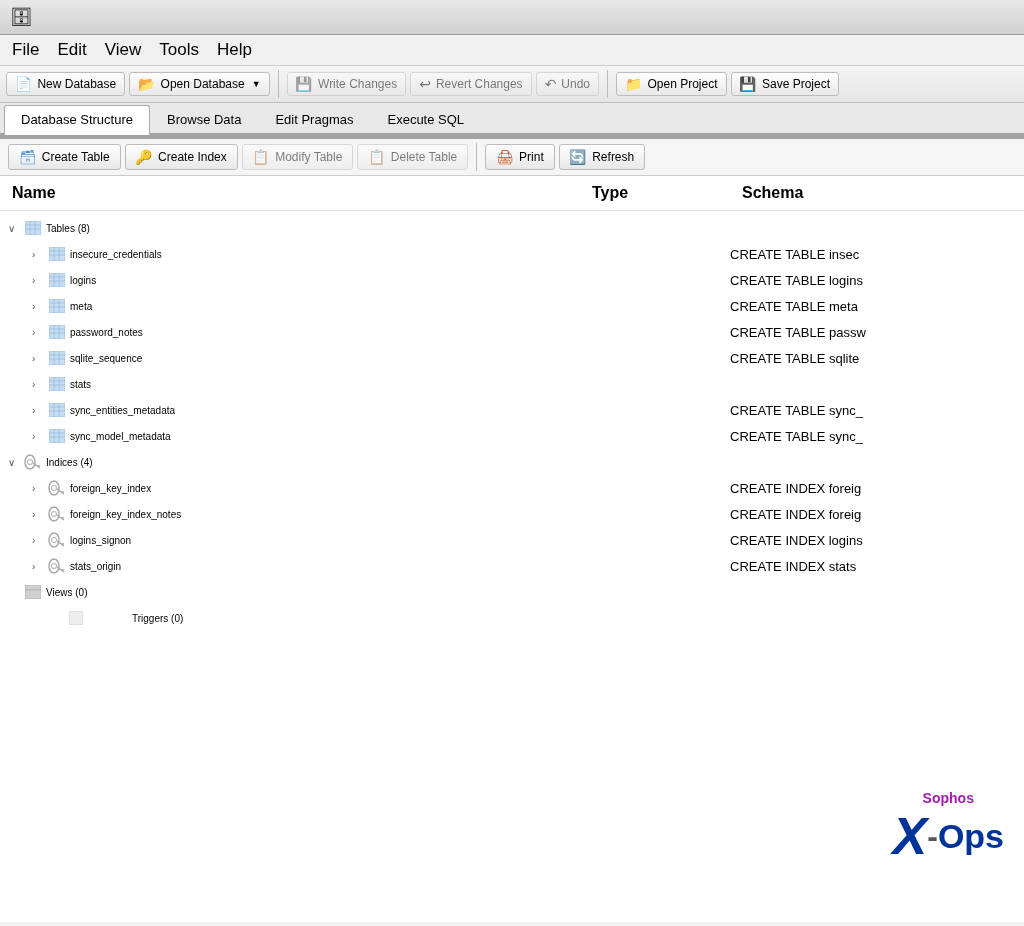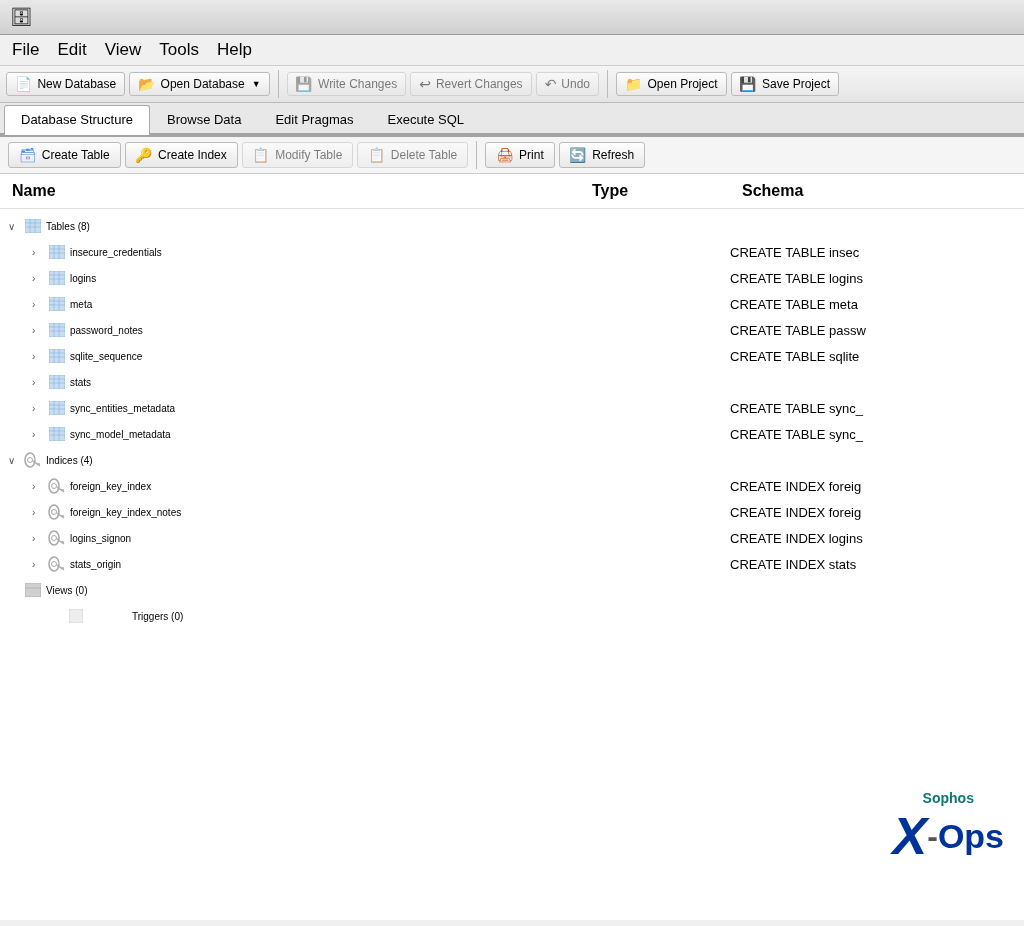--- a/index.html
+++ b/index.html
@@ -65,21 +65,21 @@
       height: 28px;
       background: #bbb;
       margin: 0 4px;
     }
     .toolbar-btn-icon {
       font-size: 14px;
     }
     
     .tab-bar {
       background: #e8e8e8;
-      border-bottom: 4px solid #a3a3a3;
+      border-bottom: 6px solid #a3a3a3;
       display: flex;
       padding: 0 4px;
     }
     .tab {
       padding: 6px 16px;
       cursor: pointer;
       font-size: 13px;
       border: 1px solid transparent;
       border-bottom: none;
       background: transparent;
@@ -177,21 +177,21 @@
       color: #000;
     }
     
     .sophos-logo {
       position: fixed;
       bottom: 60px;
       right: 20px;
       text-align: center;
     }
     .sophos-text {
-      color: #0f766e;
+      color: #a21caf;
       font-size: 14px;
       font-weight: bold;
     }
   </style>
 </head>
 <body>
 
 <div class="title-bar">
   <span style="font-size:18px;">🗄</span>
 </div>

